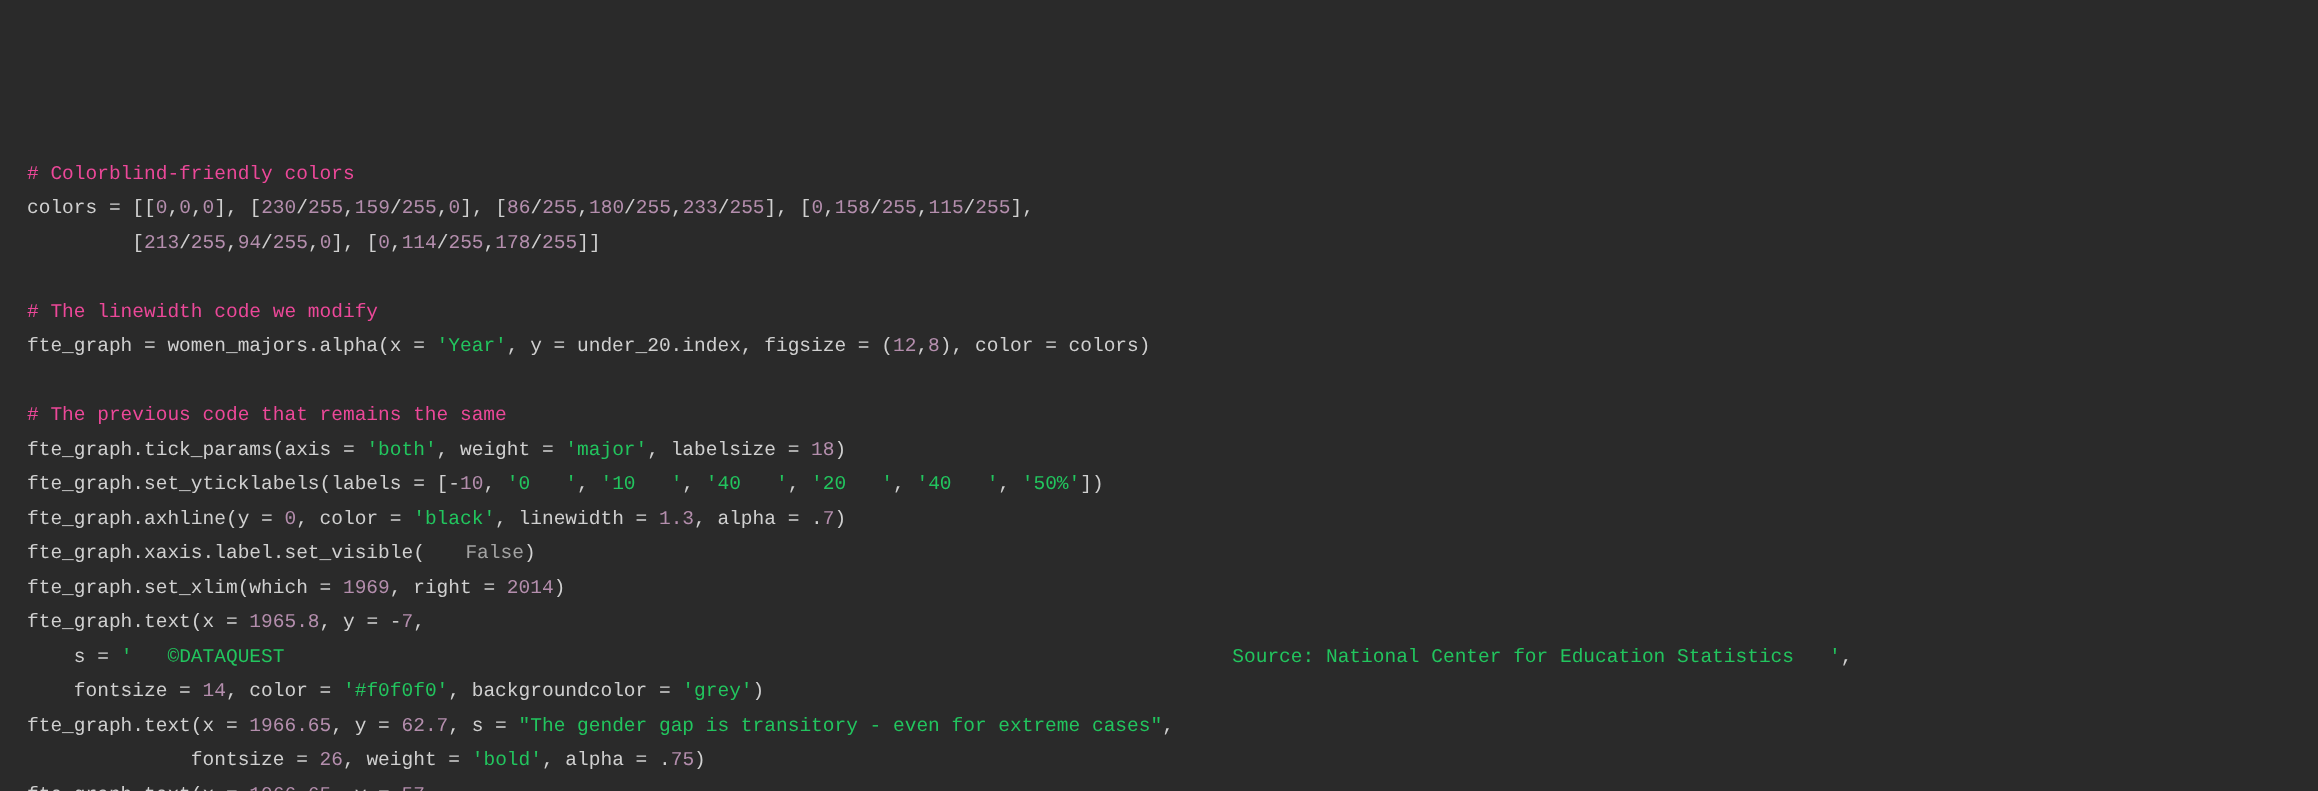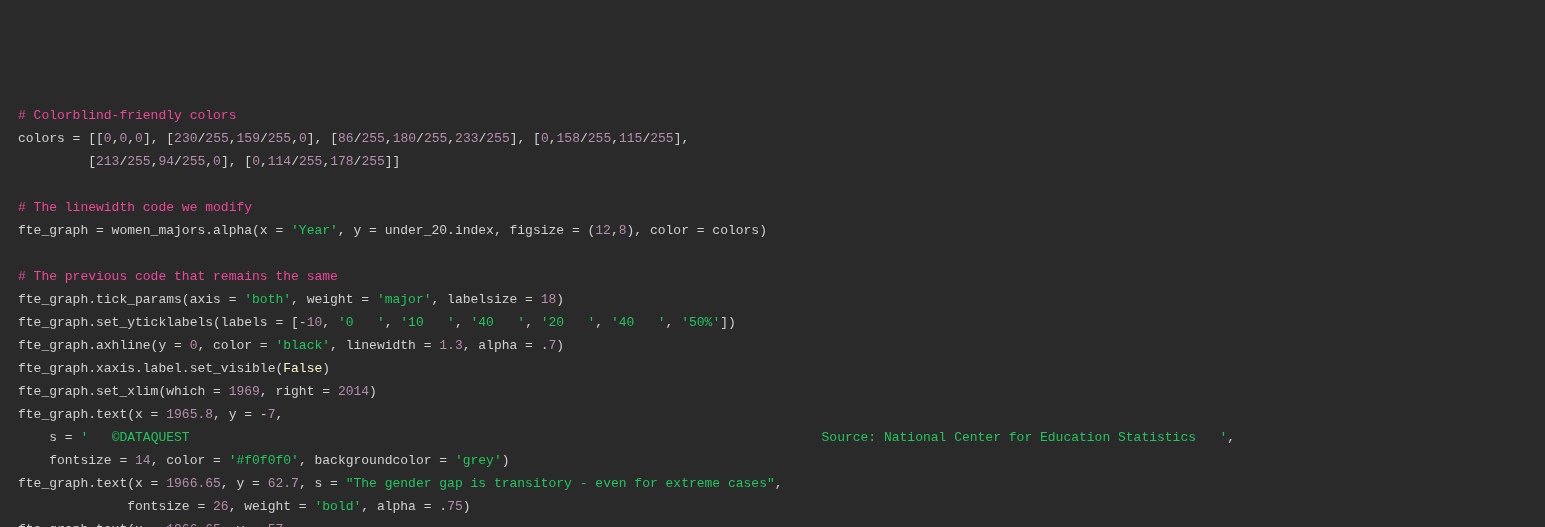--- a/index.html
+++ b/index.html
@@ -11,21 +11,21 @@
     line-height: 23px;
     padding: 12px 18px;
     white-space: pre;
     overflow-x: auto;
     position: relative;
     min-height: 527px;
   }
   .tok-comment { color: #ec4899; }
   .tok-num     { color: #b48ead; }
   .tok-str     { color: #22c55e; }
-  .tok-bool    { color: #fef9c3; }
+  .tok-bool    { color: #a3a3a3; margin-left: 27px; }
 </style>
 </head>
 <body>
 
 
 
 <div><span class="tok-comment"># Colorblind-friendly colors</span>
 <span>colors = [[</span><span class="tok-num">0</span><span>,</span><span class="tok-num">0</span><span>,</span><span class="tok-num">0</span><span>], [</span><span class="tok-num">230</span><span>/</span><span class="tok-num">255</span><span>,</span><span class="tok-num">159</span><span>/</span><span class="tok-num">255</span><span>,</span><span class="tok-num">0</span><span>], [</span><span class="tok-num">86</span><span>/</span><span class="tok-num">255</span><span>,</span><span class="tok-num">180</span><span>/</span><span class="tok-num">255</span><span>,</span><span class="tok-num">233</span><span>/</span><span class="tok-num">255</span><span>], [</span><span class="tok-num">0</span><span>,</span><span class="tok-num">158</span><span>/</span><span class="tok-num">255</span><span>,</span><span class="tok-num">115</span><span>/</span><span class="tok-num">255</span><span>],</span>
 <span>         [</span><span class="tok-num">213</span><span>/</span><span class="tok-num">255</span><span>,</span><span class="tok-num">94</span><span>/</span><span class="tok-num">255</span><span>,</span><span class="tok-num">0</span><span>], [</span><span class="tok-num">0</span><span>,</span><span class="tok-num">114</span><span>/</span><span class="tok-num">255</span><span>,</span><span class="tok-num">178</span><span>/</span><span class="tok-num">255</span><span>]]</span>
 

